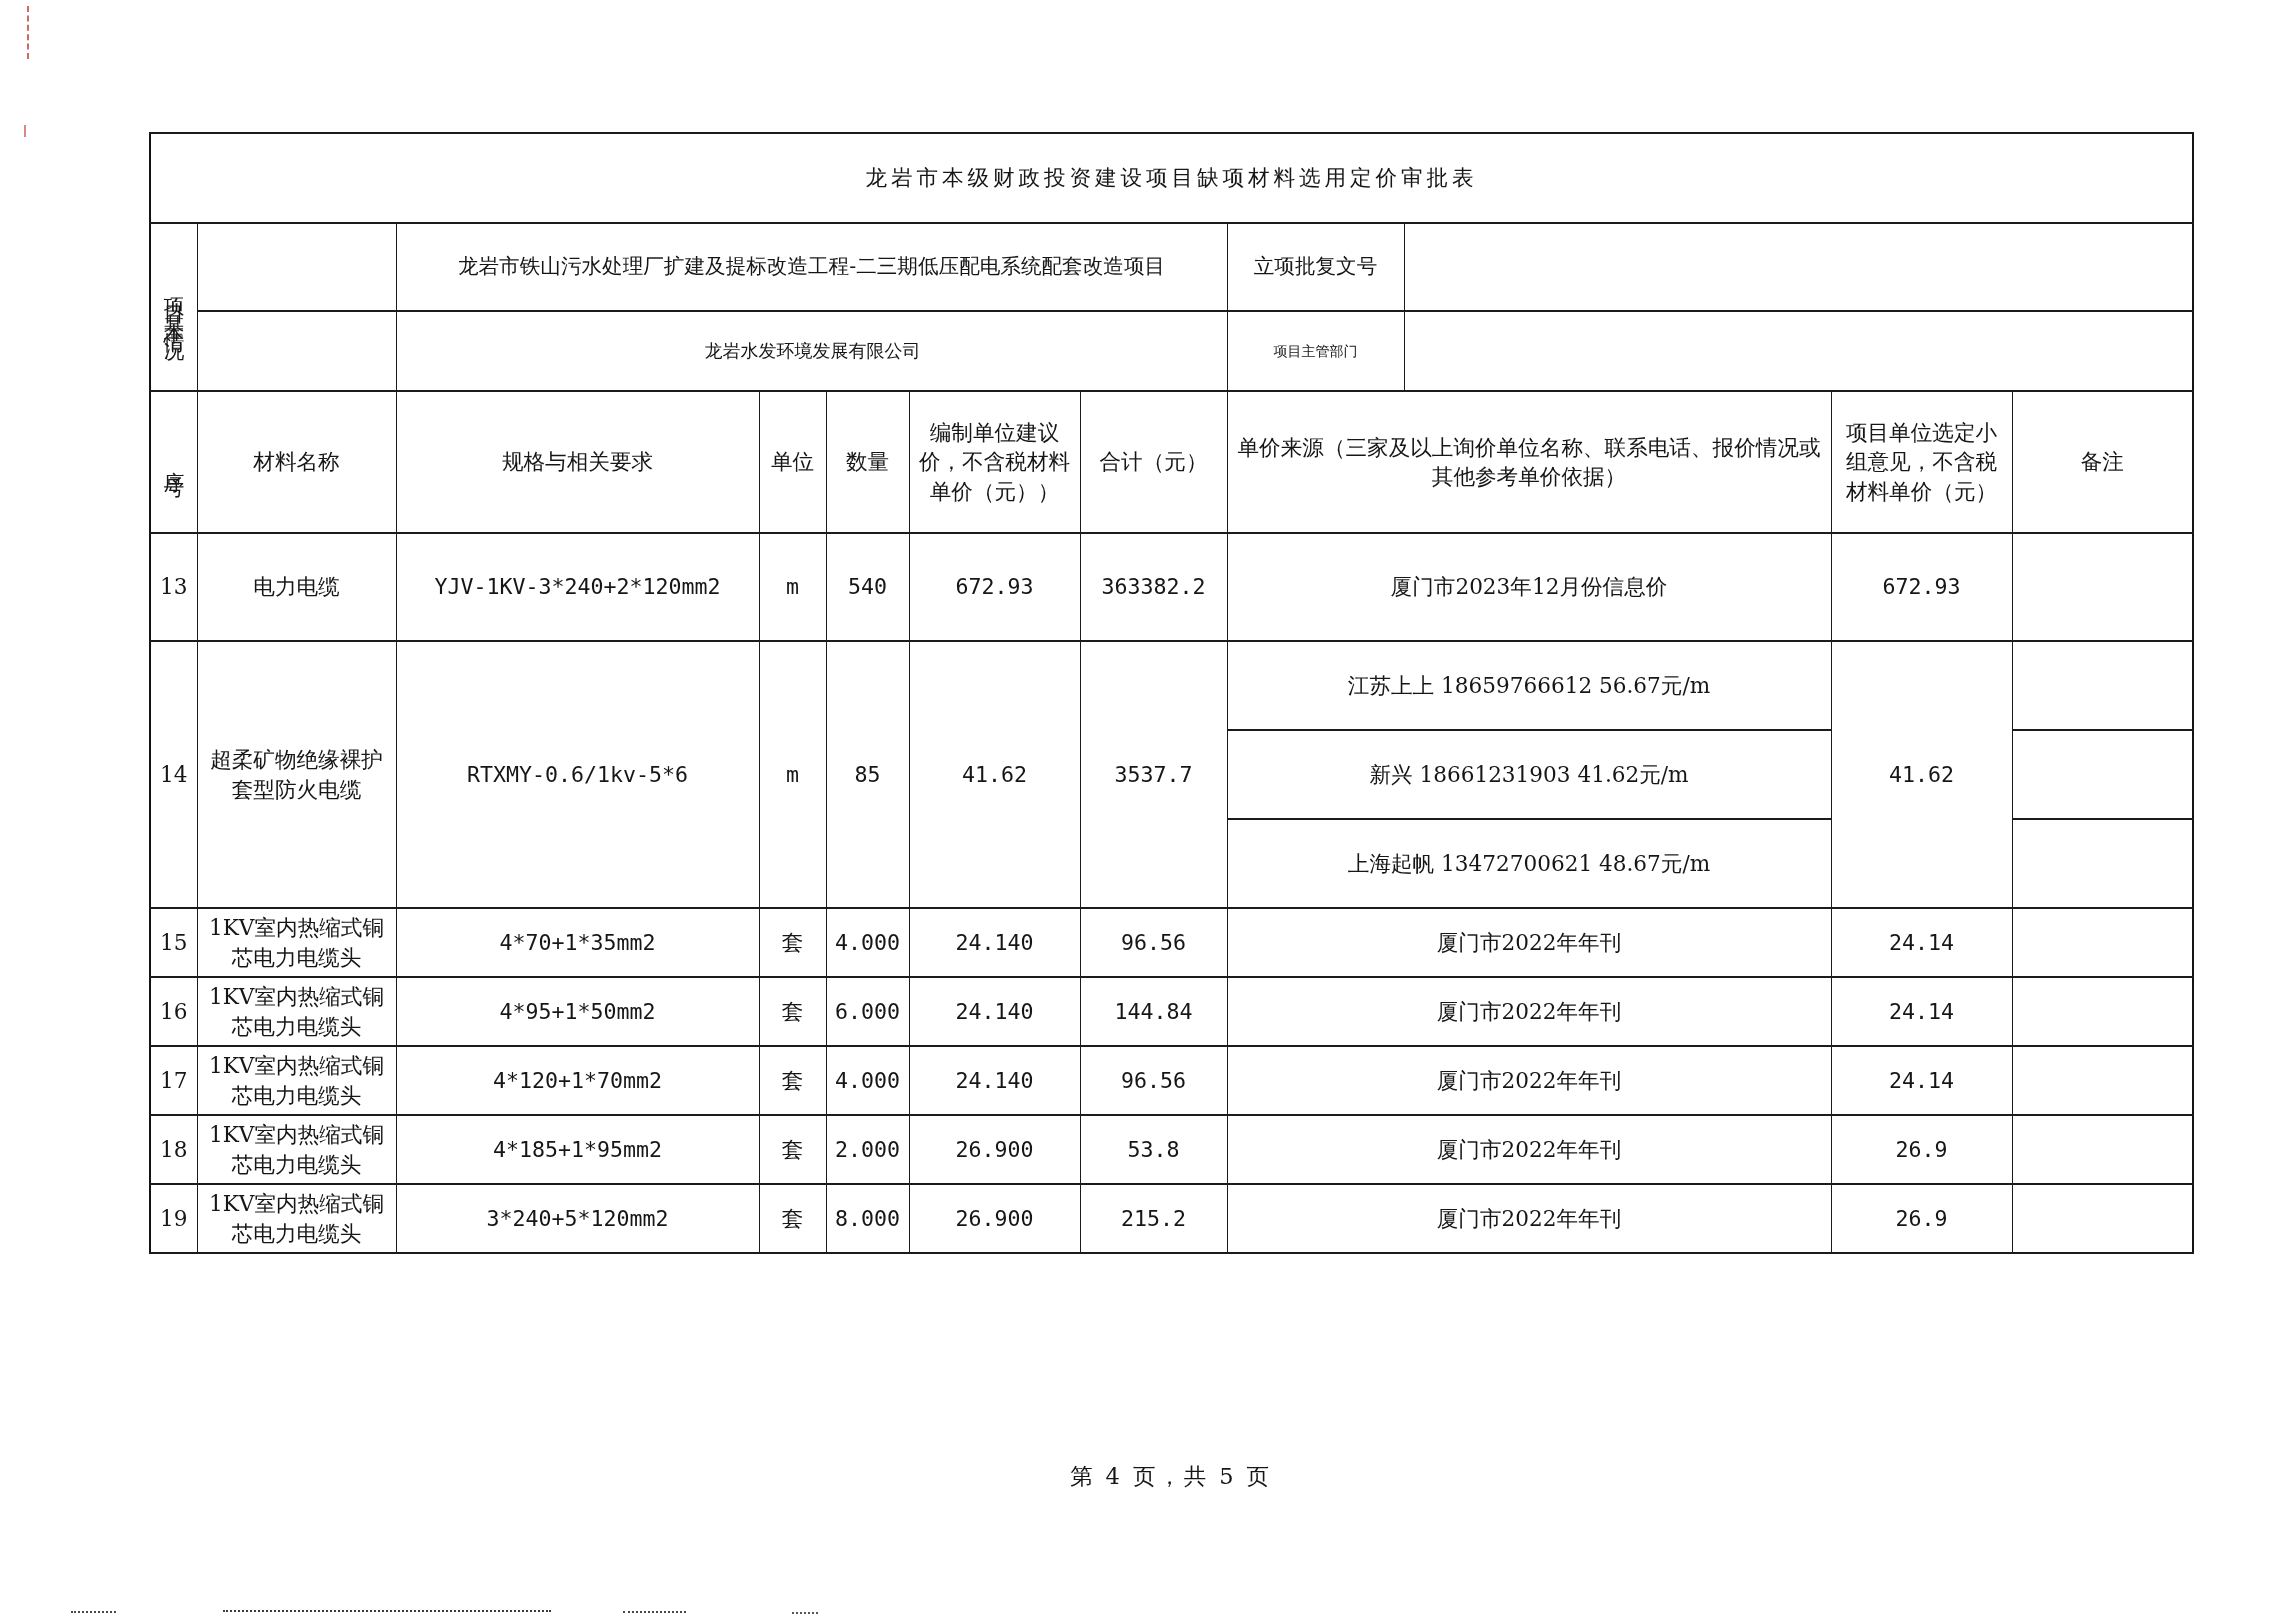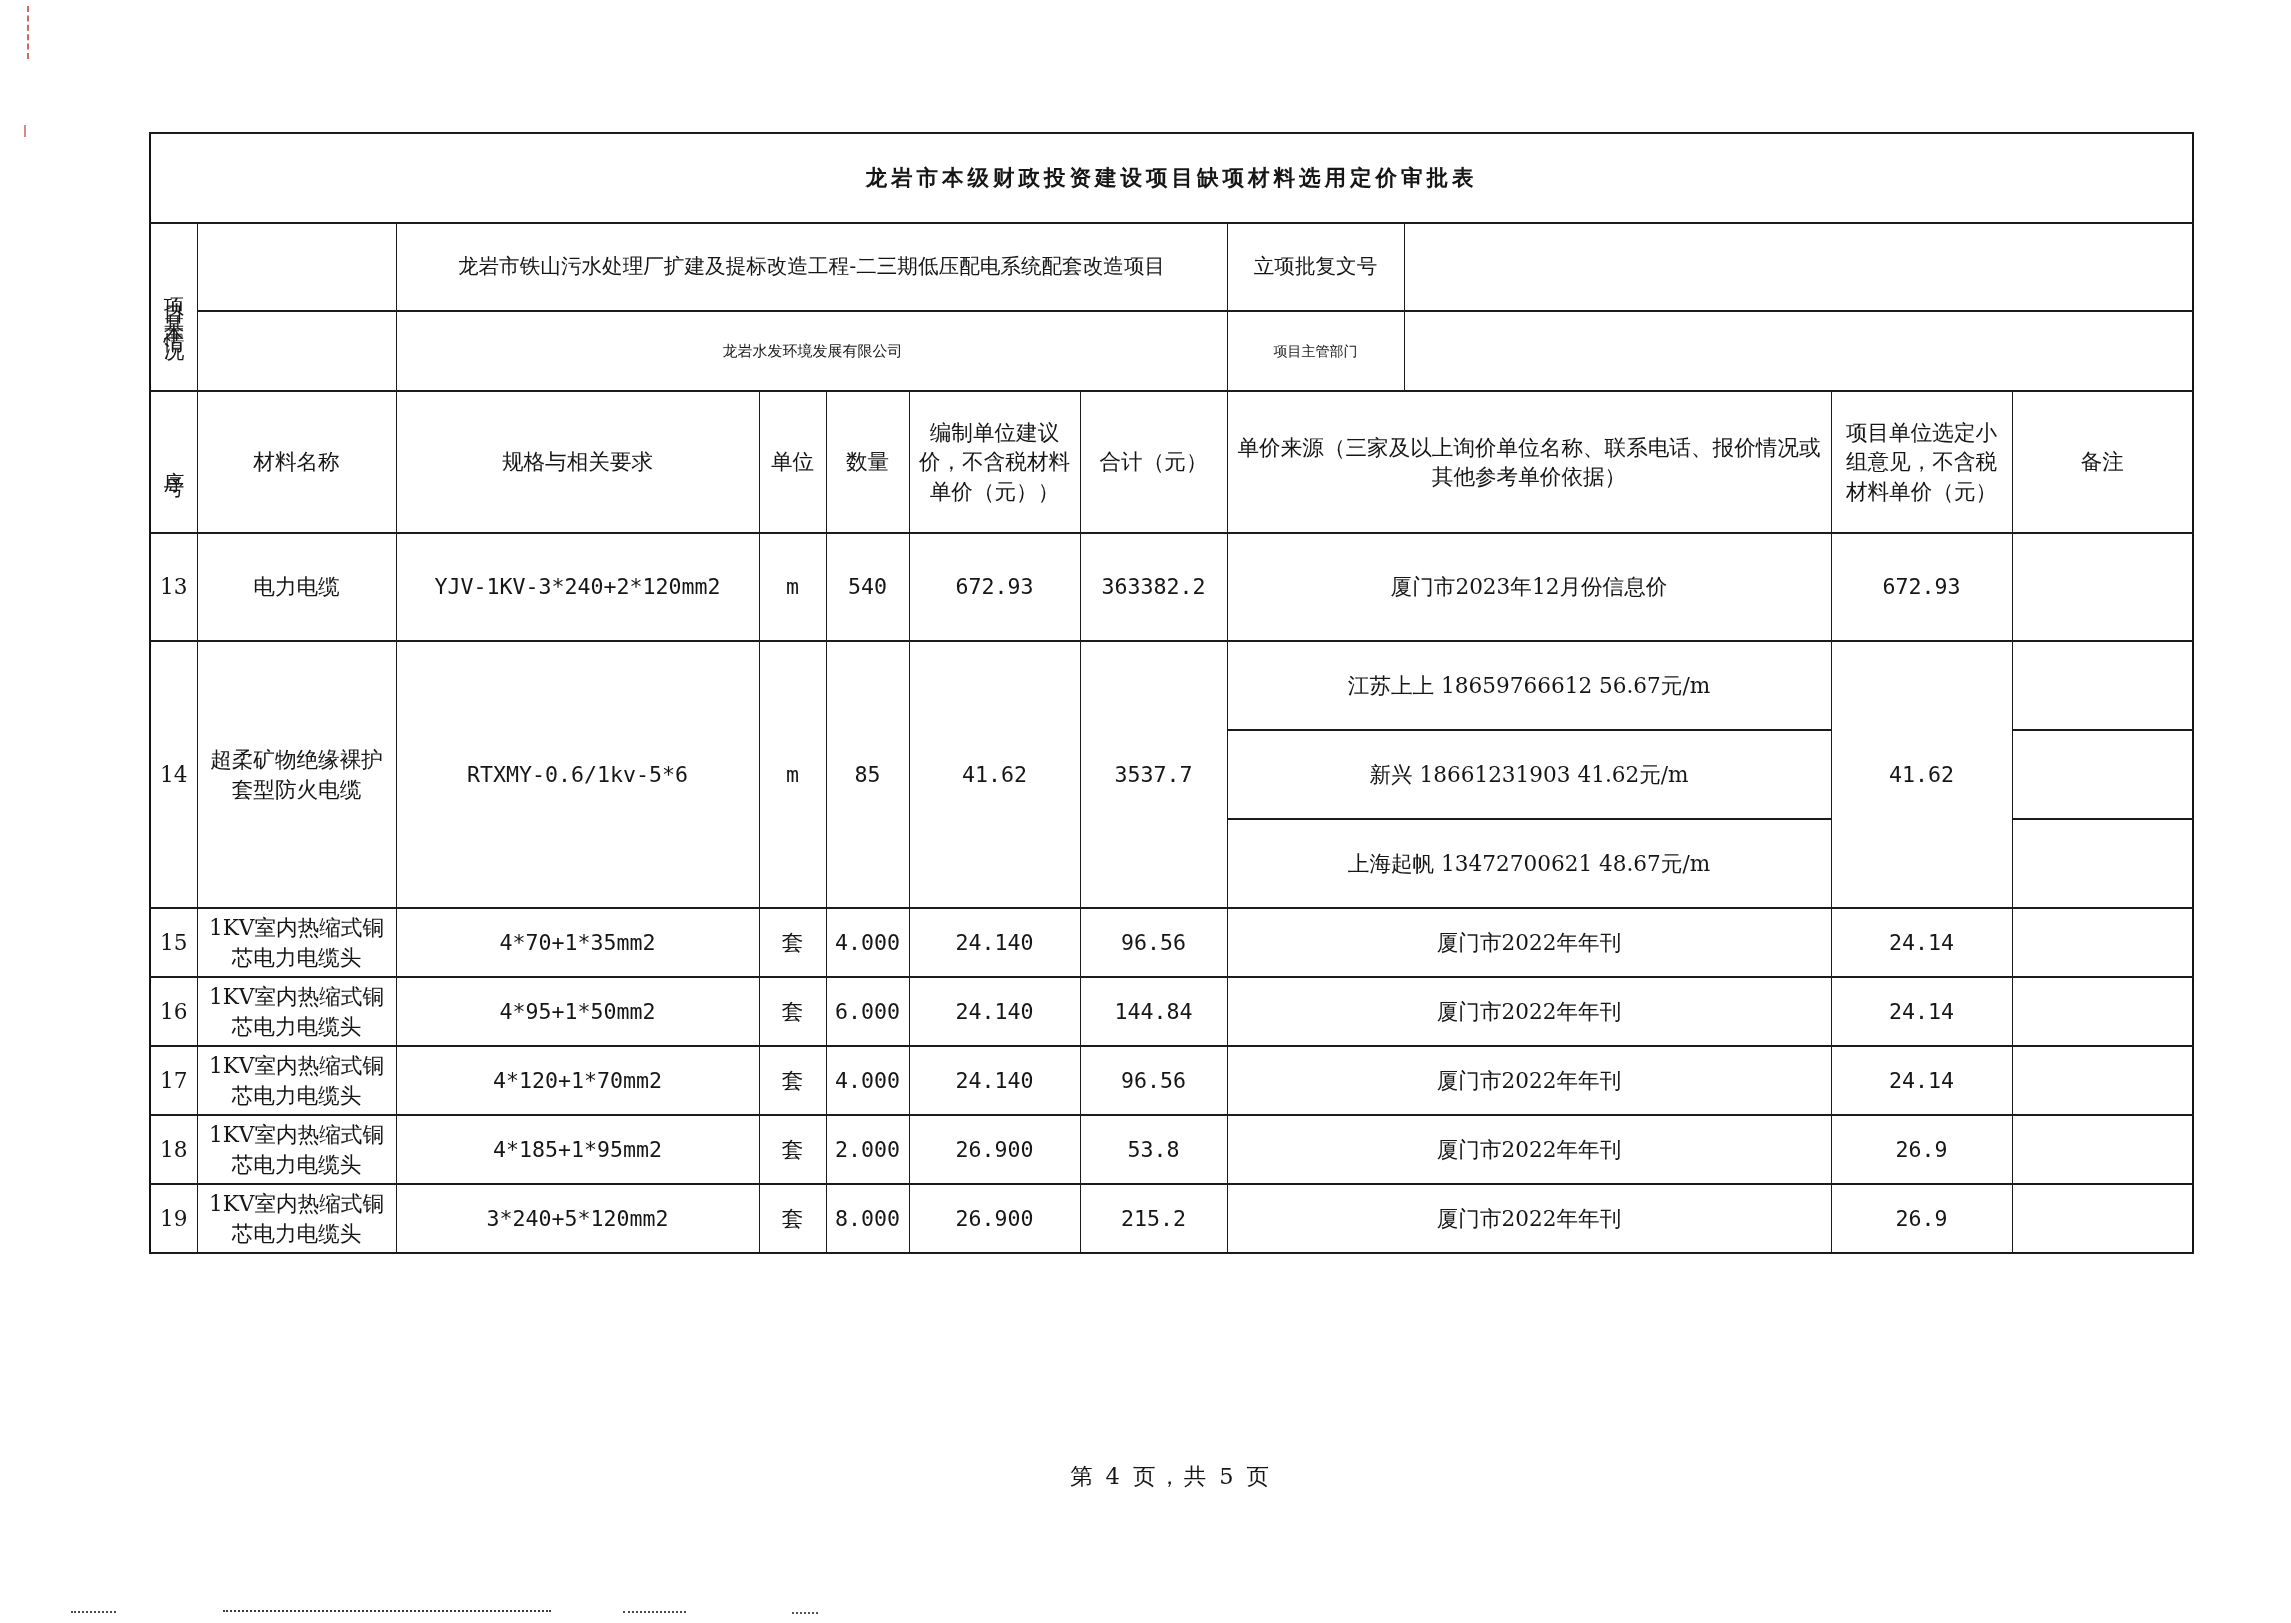--- a/index.html
+++ b/index.html
@@ -14,21 +14,21 @@
     border-collapse:collapse;table-layout:fixed;
     border:2.9px solid #141414;
   }
   table.doc td{
     border:solid #1b1b1b;border-width:2.4px 1.6px;
     text-align:center;vertical-align:middle;
     padding:2px 5.9px;font-size:21.6px;line-height:1.35;
     overflow:hidden;word-break:break-all;
   }
   td.title-cell{
-    font-size:41px;font-weight:700;letter-spacing:3.9px;
+    font-size:41px;font-weight:400;letter-spacing:3.9px;
     padding:9.8px 3.9px;
   }
   .vwrap{display:flex;align-items:center;justify-content:center;height:100%;}
   .vtext{
     writing-mode:vertical-rl;text-orientation:upright;
     font-size:20.6px;letter-spacing:8.8px;line-height:1;
     margin:0 auto;
   }
   .vtext.short{letter-spacing:6.9px;}
   td.hdr{font-size:20.6px;line-height:1.45;padding:3.9px 7.8px;}
@@ -86,21 +86,21 @@
           </div>
     </td>
     <td></td>
     <td colspan="5" style="font-size:20.6px;">龙岩市铁山污水处理厂扩建及提标改造工程-二三期低压配电系统配套改造项目</td>
     <td style="font-size:20.6px;">立项批复文号</td>
     <td colspan="3"></td>
   </tr>
 
   <tr class="h-p2">
     <td></td>
-    <td colspan="5" style="font-size:15px;padding-left:8px;">龙岩水发环境发展有限公司</td>
+    <td colspan="5" style="font-size:18px;padding-left:8px;">龙岩水发环境发展有限公司</td>
     <td style="font-size:14px;">项目主管部门</td>
     <td colspan="3"></td>
   </tr>
 
   <tr class="h-head">
     <td class="hdr">
       <div class="vwrap">
             <span class="vtext short">序号</span>
           </div>
     </td>

